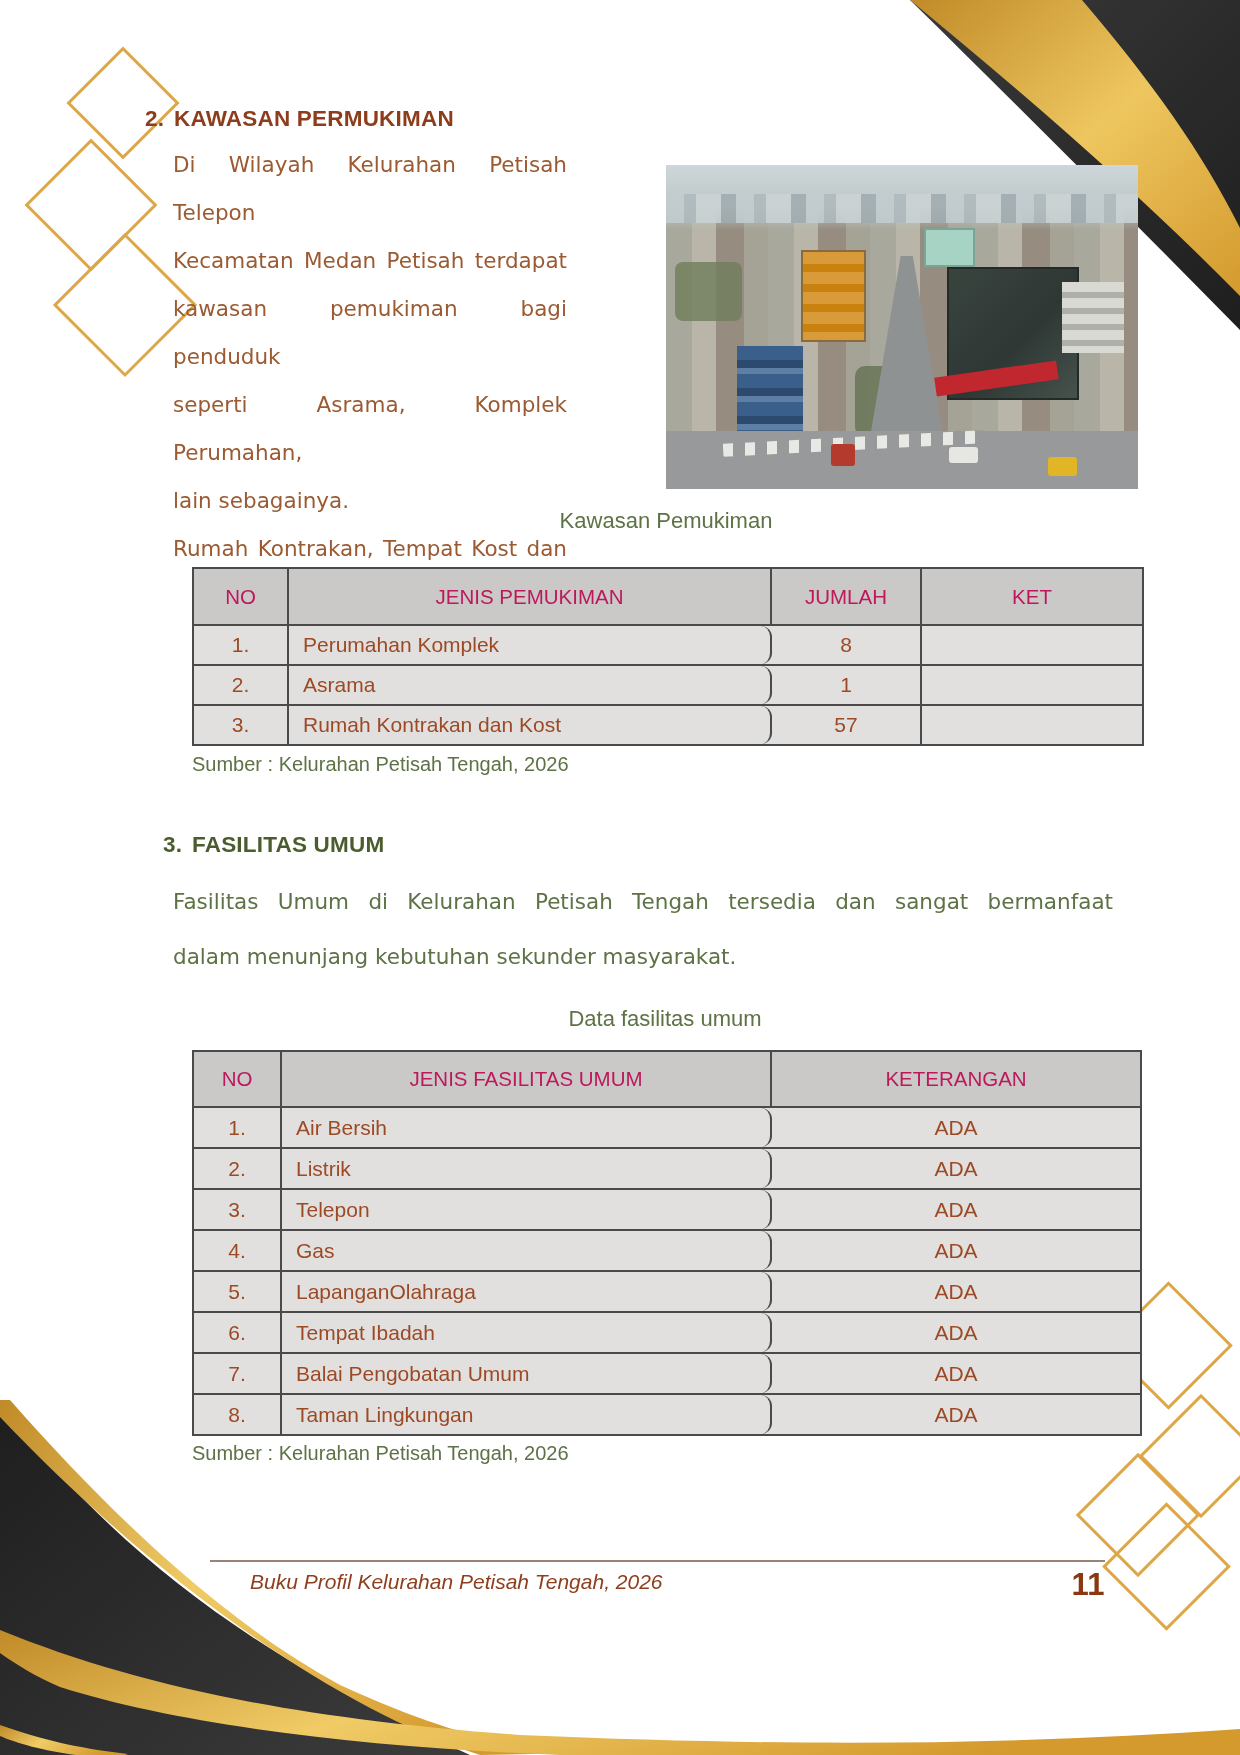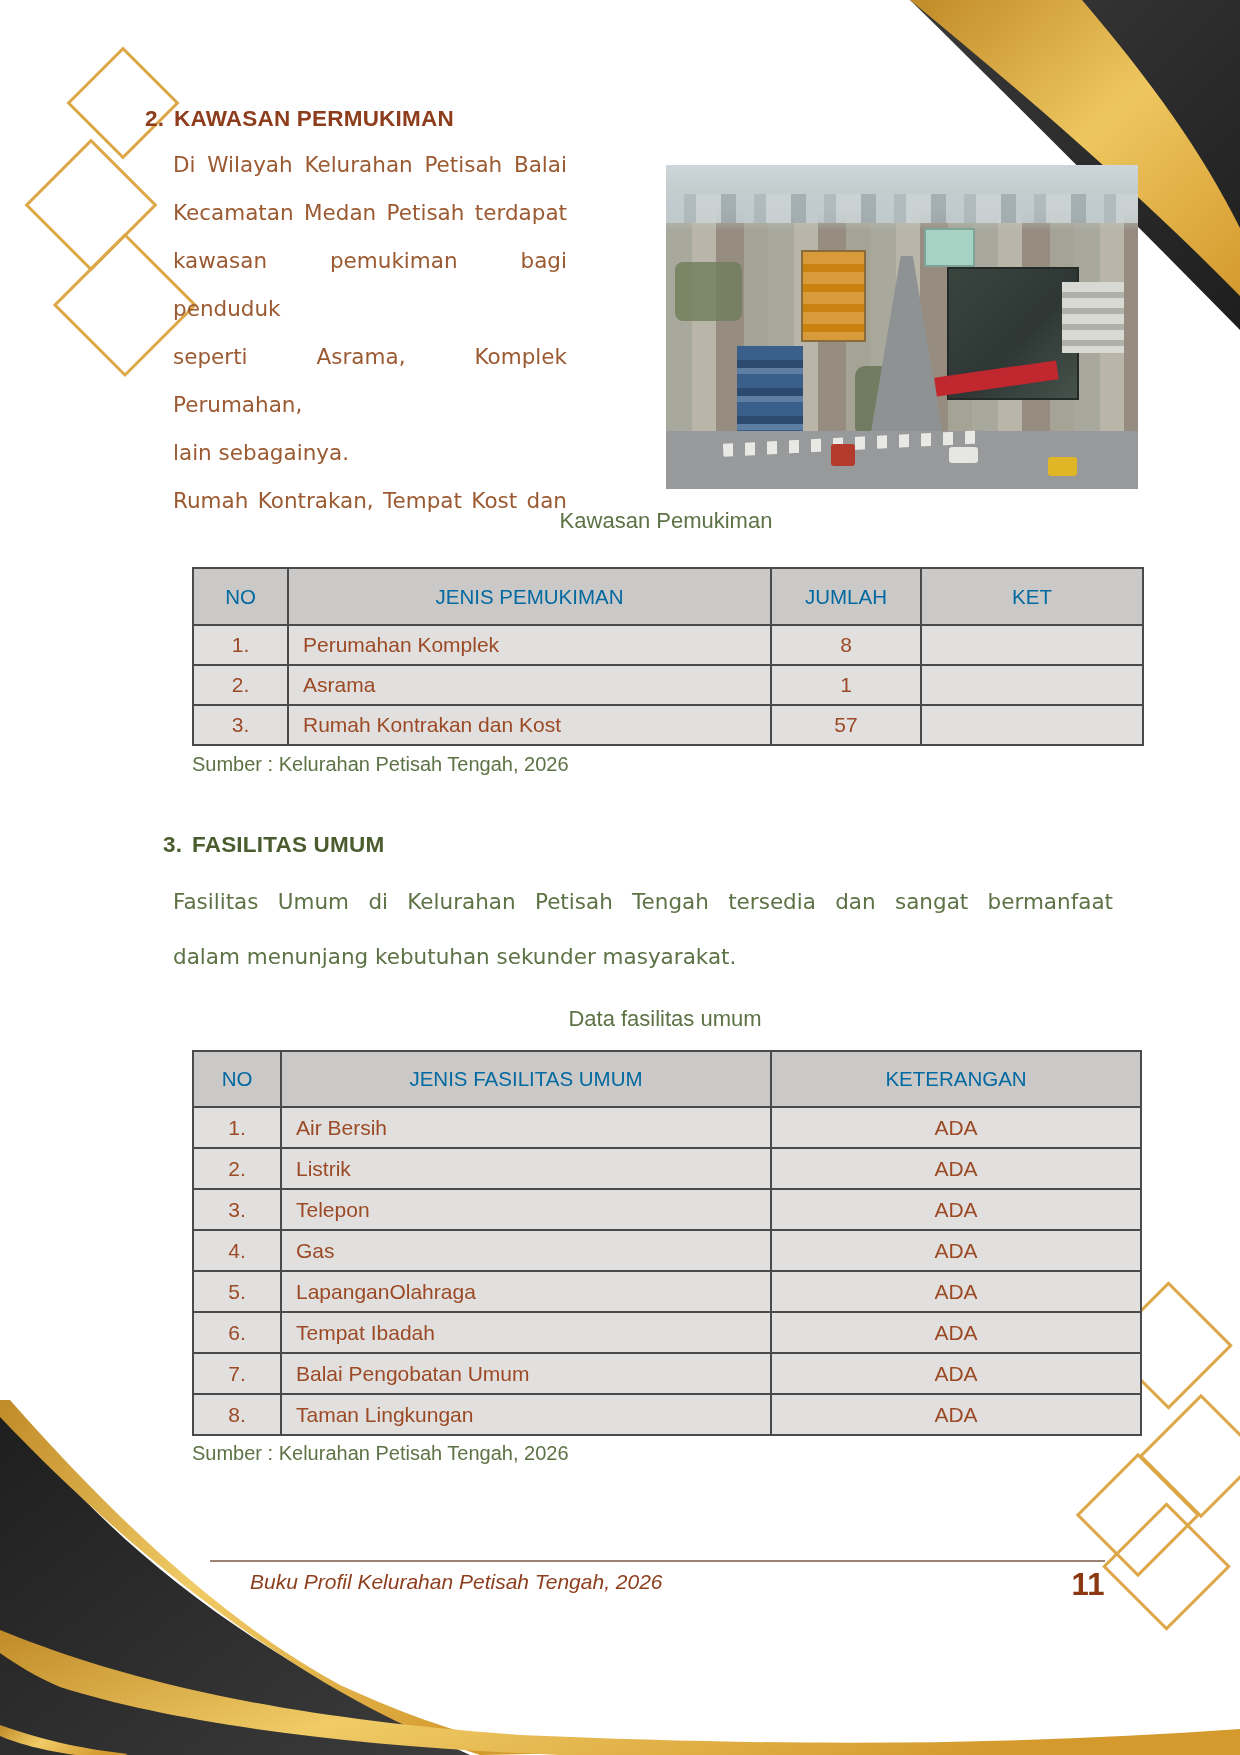--- a/index.html
+++ b/index.html
@@ -35,23 +35,23 @@
   
   .dtable { border:2px solid #4A4A4A; background:#E1E0DE; z-index:5; }
   .trow  { display:grid; border-bottom:2px solid #4A4A4A; }
   .trow:last-child { border-bottom:none; }
   .tcell {
     display:flex; align-items:center; justify-content:center;
     border-right:2px solid #4A4A4A; font-size:21px; color:#9C4A26;
     overflow:hidden; white-space:nowrap;
   }
   .tcell:last-child { border-right:none; }
-  .tcell.left { justify-content:flex-start; padding-left:14px; }
+  .tcell.left { justify-content:flex-start; padding-left:14px;border-radius:11px; }
   .thead { background:#CAC9C7; }
-  .thead .tcell { font-size:20.5px; color:#0369a1; }
+  .thead .tcell { font-size:20.5px; color:#be185d; }
   .tbody { background:#E1E0DE; }
   #table1 .trow { grid-template-columns:95px 483px 150px 1fr; }
   #table1 .thead { height:55px; }
   #table1 .tbody { height:38px; }
   #table2 .trow { grid-template-columns:88px 490px 1fr; }
   #table2 .thead { height:54px; }
   #table2 .tbody { height:39px; }
 
   
   .footer-rule { background:#9C8273; height:2px; z-index:5; }
@@ -137,21 +137,21 @@
   <div class="diamond" style="left:1157px; top:1412px; width:82px; height:82px; z-index:2;"></div>
   <div class="diamond" style="left:1094px; top:1471px; width:82px; height:82px; z-index:2;"></div>
   <div class="diamond" style="left:1121px; top:1521px; width:85px; height:85px; z-index:2;"></div>
 
   <div class="abs heading h-maroon" style="left:145px; top:106px; width:560px;">
     <span class="num">2.</span>
     <span>KAWASAN PERMUKIMAN</span>
   </div>
 
   <div class="abs para para-brown" style="left:173px; top:141px; width:394px; line-height:48px;">
-    <div class="jline">Di Wilayah Kelurahan Petisah Balai</div>
+    <div class="jline">Di Wilayah Kelurahan Petisah Telepon</div>
     <div class="jline">Kecamatan Medan Petisah  terdapat</div>
     <div class="jline">kawasan pemukiman bagi penduduk</div>
     <div class="jline">seperti Asrama, Komplek Perumahan,</div>
     <div class="jline last">lain sebagainya.</div>
     <div class="jline">Rumah Kontrakan, Tempat Kost dan</div>
   </div>
 
   <div class="abs photo" style="left:666px; top:165px; width:472px; height:324px;">
     <div class="ph-skyline"></div>
     <div class="ph-green1"></div>

